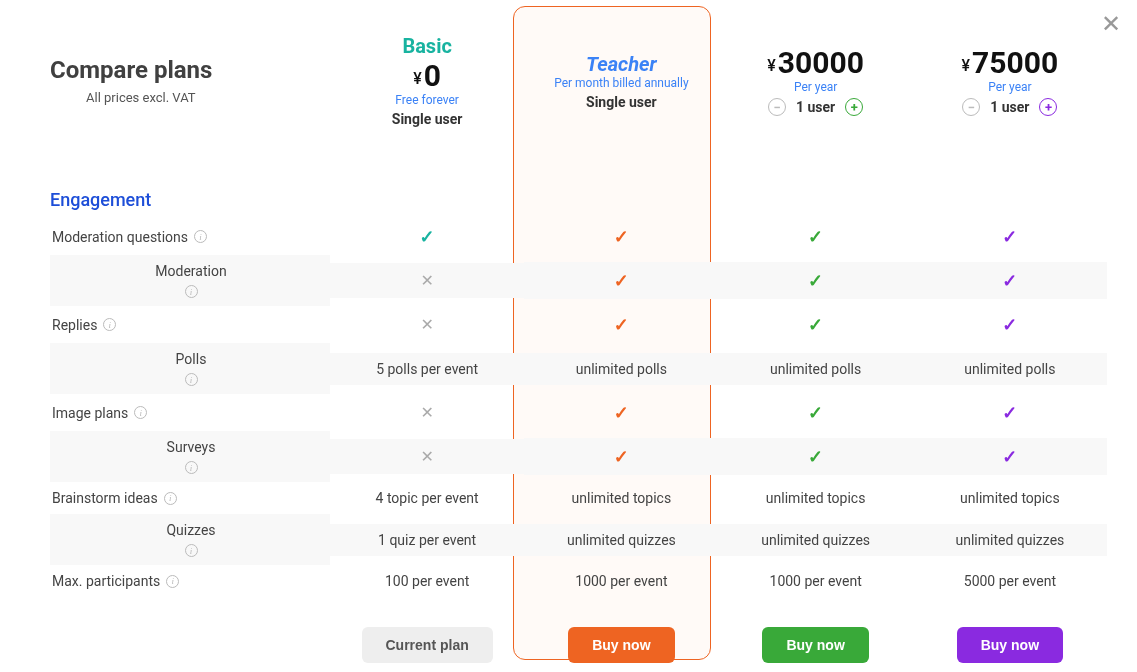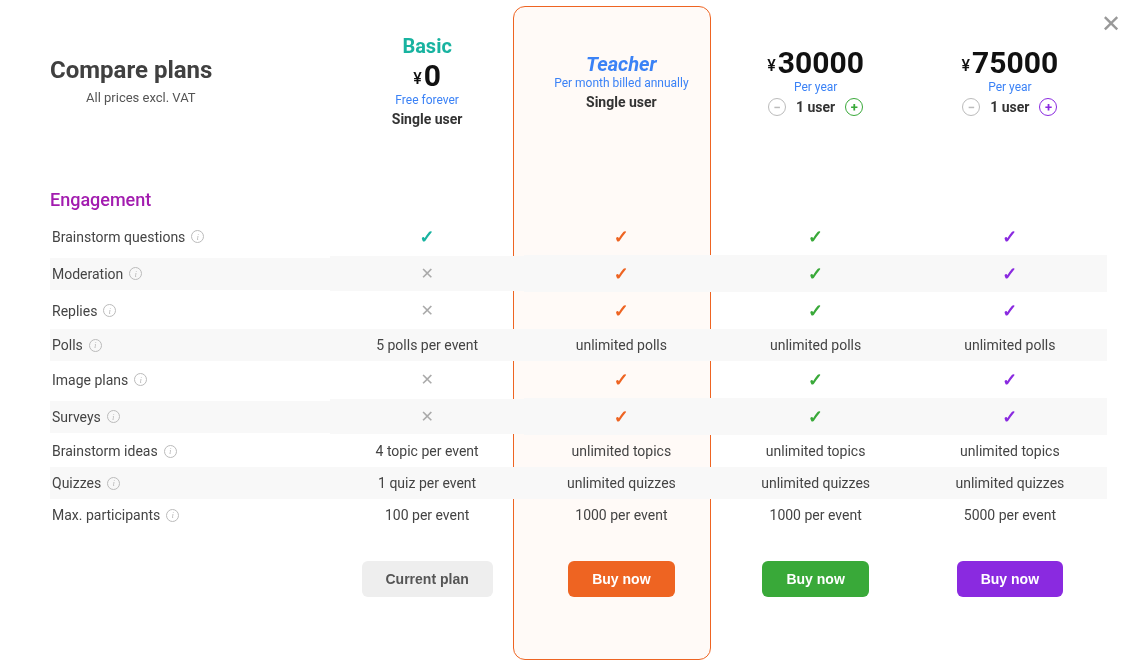--- a/index.html
+++ b/index.html
@@ -68,31 +68,31 @@
     background: #fff;
   }
   .step-green { color: #39a939; }
   .step-purple { color: #8a2ae0; }
   .step-dim { color: #bbb; }
 
   .section-title {
     grid-column: 1 / -1;
     font-size: 18px;
     font-weight: 500;
-    color: #a21caf;
+    color: #1d4ed8;
     padding: 10px 0 8px 0;
     margin-top: 48px;
   }
   .section-title.data { margin-top: 36px; }
 
   .row { display: contents; }
   .row > div { padding: 8px 0; font-size: 14px; color: #444; }
   .row .label { text-align: left; display: flex; align-items: center; gap: 6px; }
   .row .val { text-align: center; }
-  .row.alt > div { background: #f8f8f8; }
+  .row.alt > div { background: #f8f8f8; flex-direction: column; }
   .row > div:first-child { padding-left: 2px; }
 
   .info-icon {
     width: 13px; height: 13px;
     border: 1px solid #bbb;
     border-radius: 50%;
     display: inline-flex;
     align-items: center;
     justify-content: center;
     font-size: 9px;
@@ -179,21 +179,21 @@
     <div class="userrow meta2">
       <span class="stepbtn step-dim">−</span>
       <span>1 user</span>
       <span class="stepbtn step-purple">+</span>
     </div>
   </div>
 
   <div class="section-title">Engagement</div>
 
   <div id="feature-rows" style="display:contents"><div class="row"><div class="label">
-          <span>Brainstorm questions</span>
+          <span>Moderation questions</span>
           <span class="info-icon">i</span>
         </div><div class="val"><span class="check basic">✓</span></div><div class="val"><span class="check teacher">✓</span></div><div class="val"><span class="check dept">✓</span></div><div class="val"><span class="check inst">✓</span></div></div><div class="row alt"><div class="label">
           <span>Moderation</span>
           <span class="info-icon">i</span>
         </div><div class="val"><span class="xmark">✕</span></div><div class="val"><span class="check teacher">✓</span></div><div class="val"><span class="check dept">✓</span></div><div class="val"><span class="check inst">✓</span></div></div><div class="row"><div class="label">
           <span>Replies</span>
           <span class="info-icon">i</span>
         </div><div class="val"><span class="xmark">✕</span></div><div class="val"><span class="check teacher">✓</span></div><div class="val"><span class="check dept">✓</span></div><div class="val"><span class="check inst">✓</span></div></div><div class="row alt"><div class="label">
           <span>Polls</span>
           <span class="info-icon">i</span>

